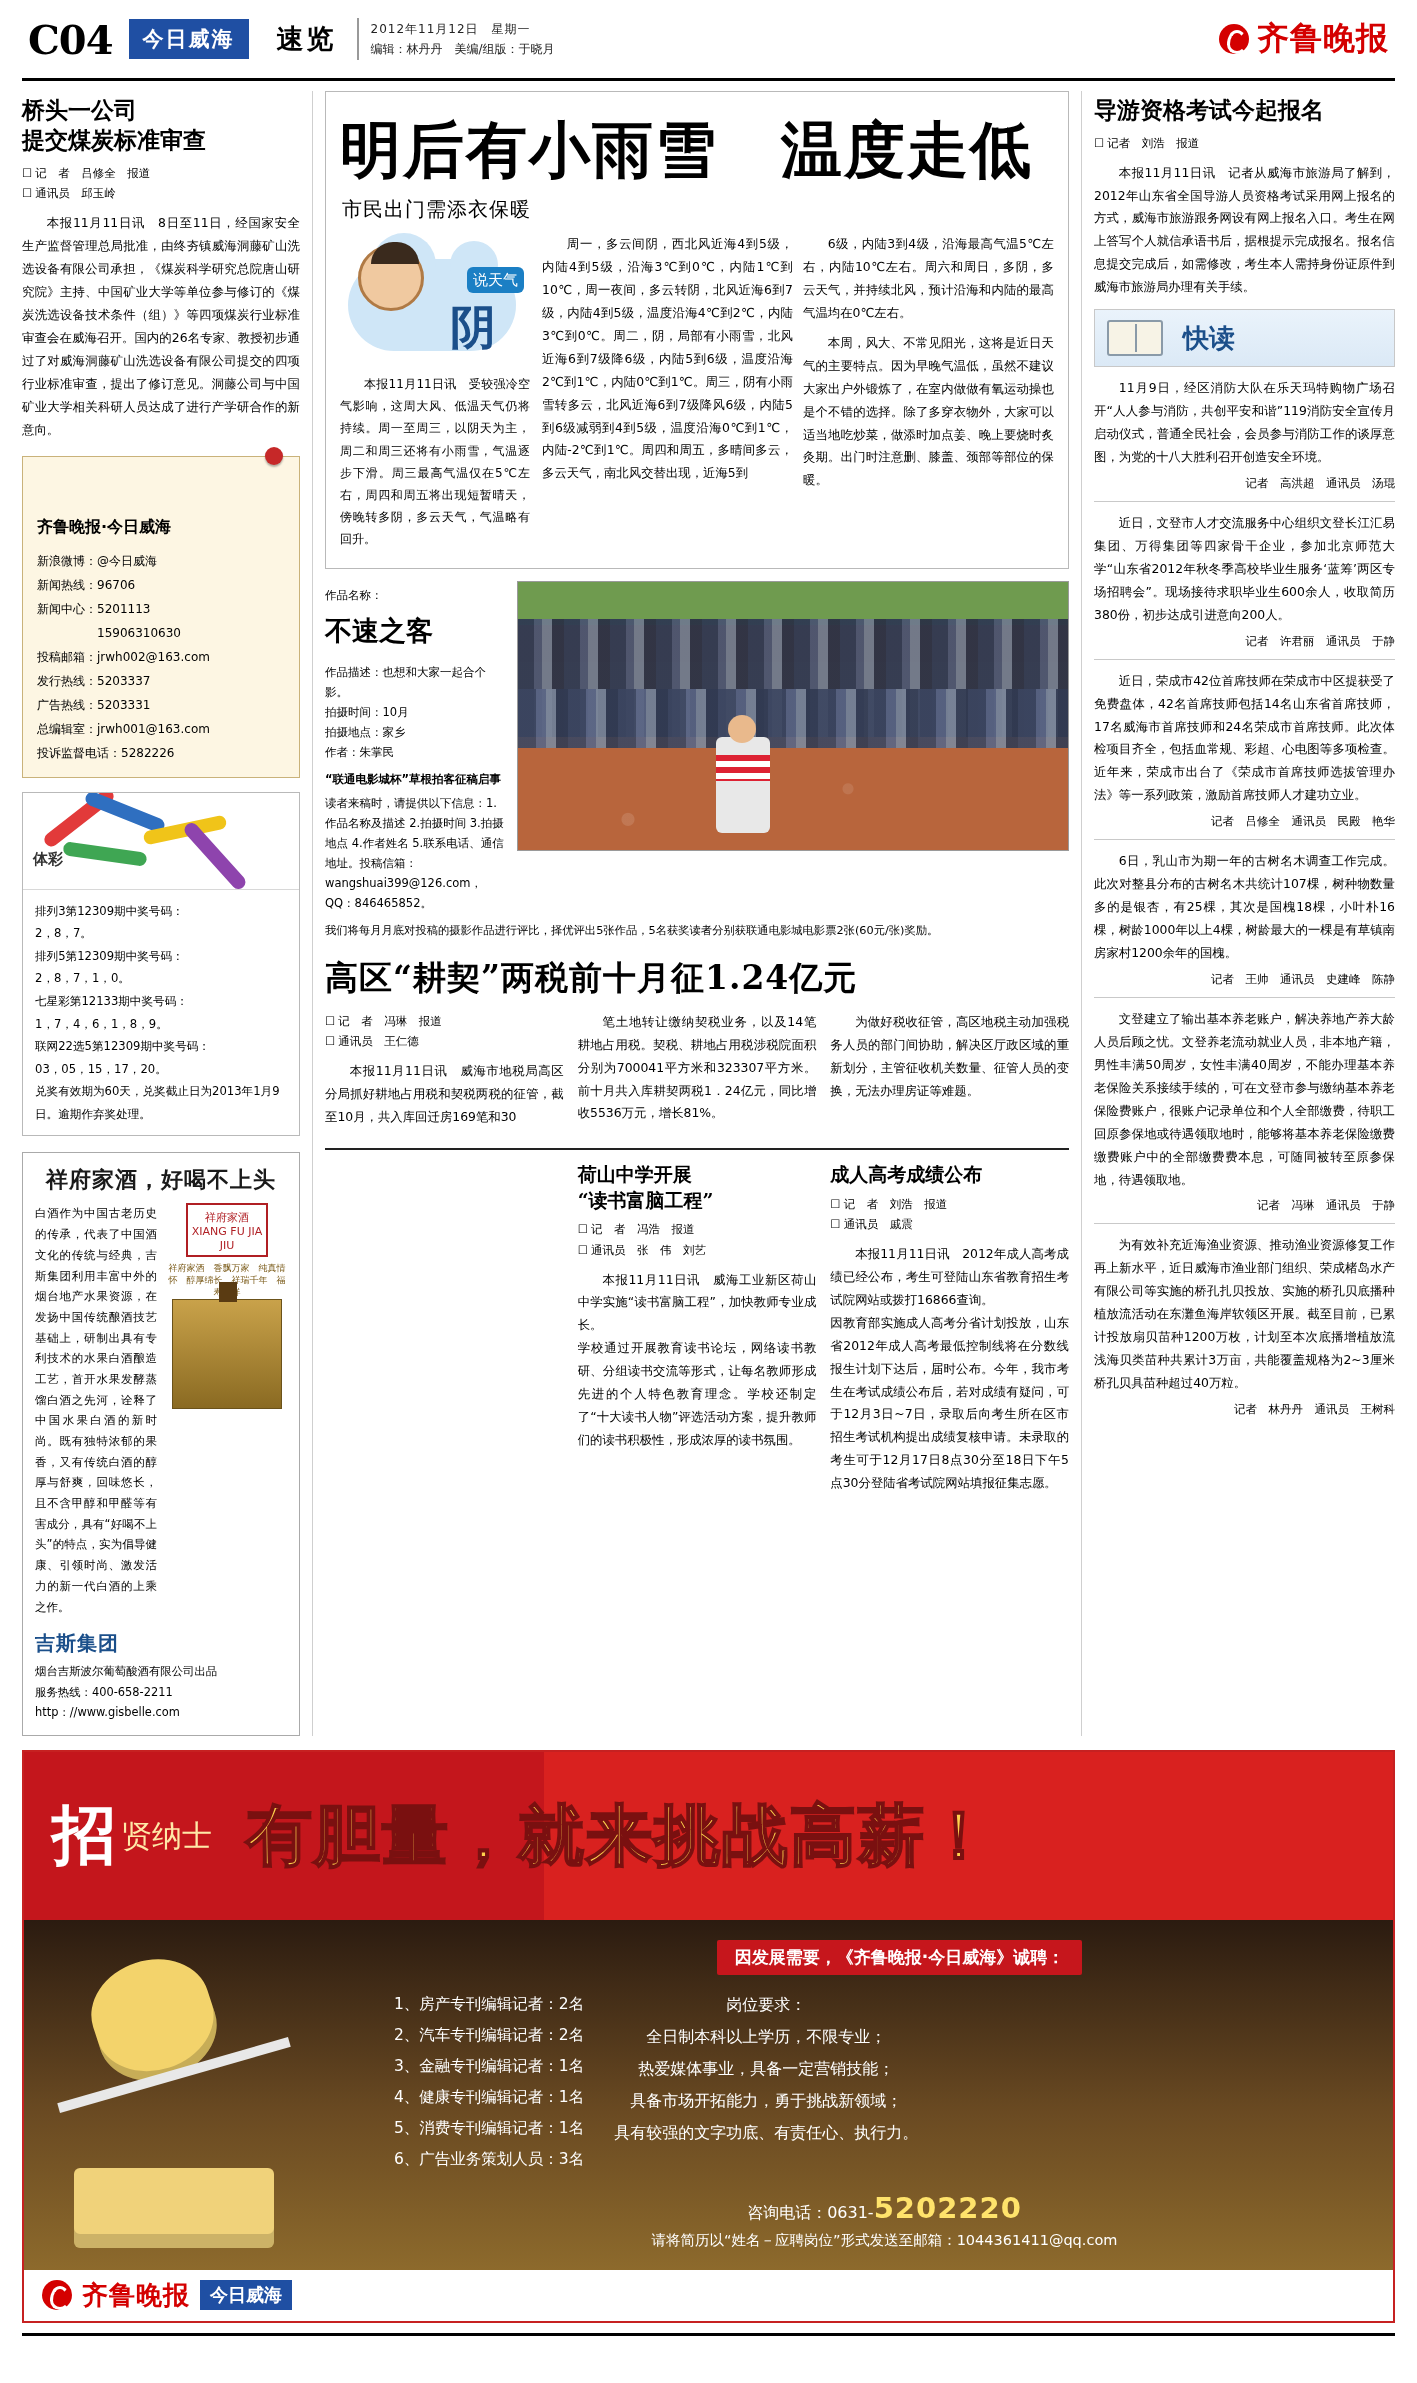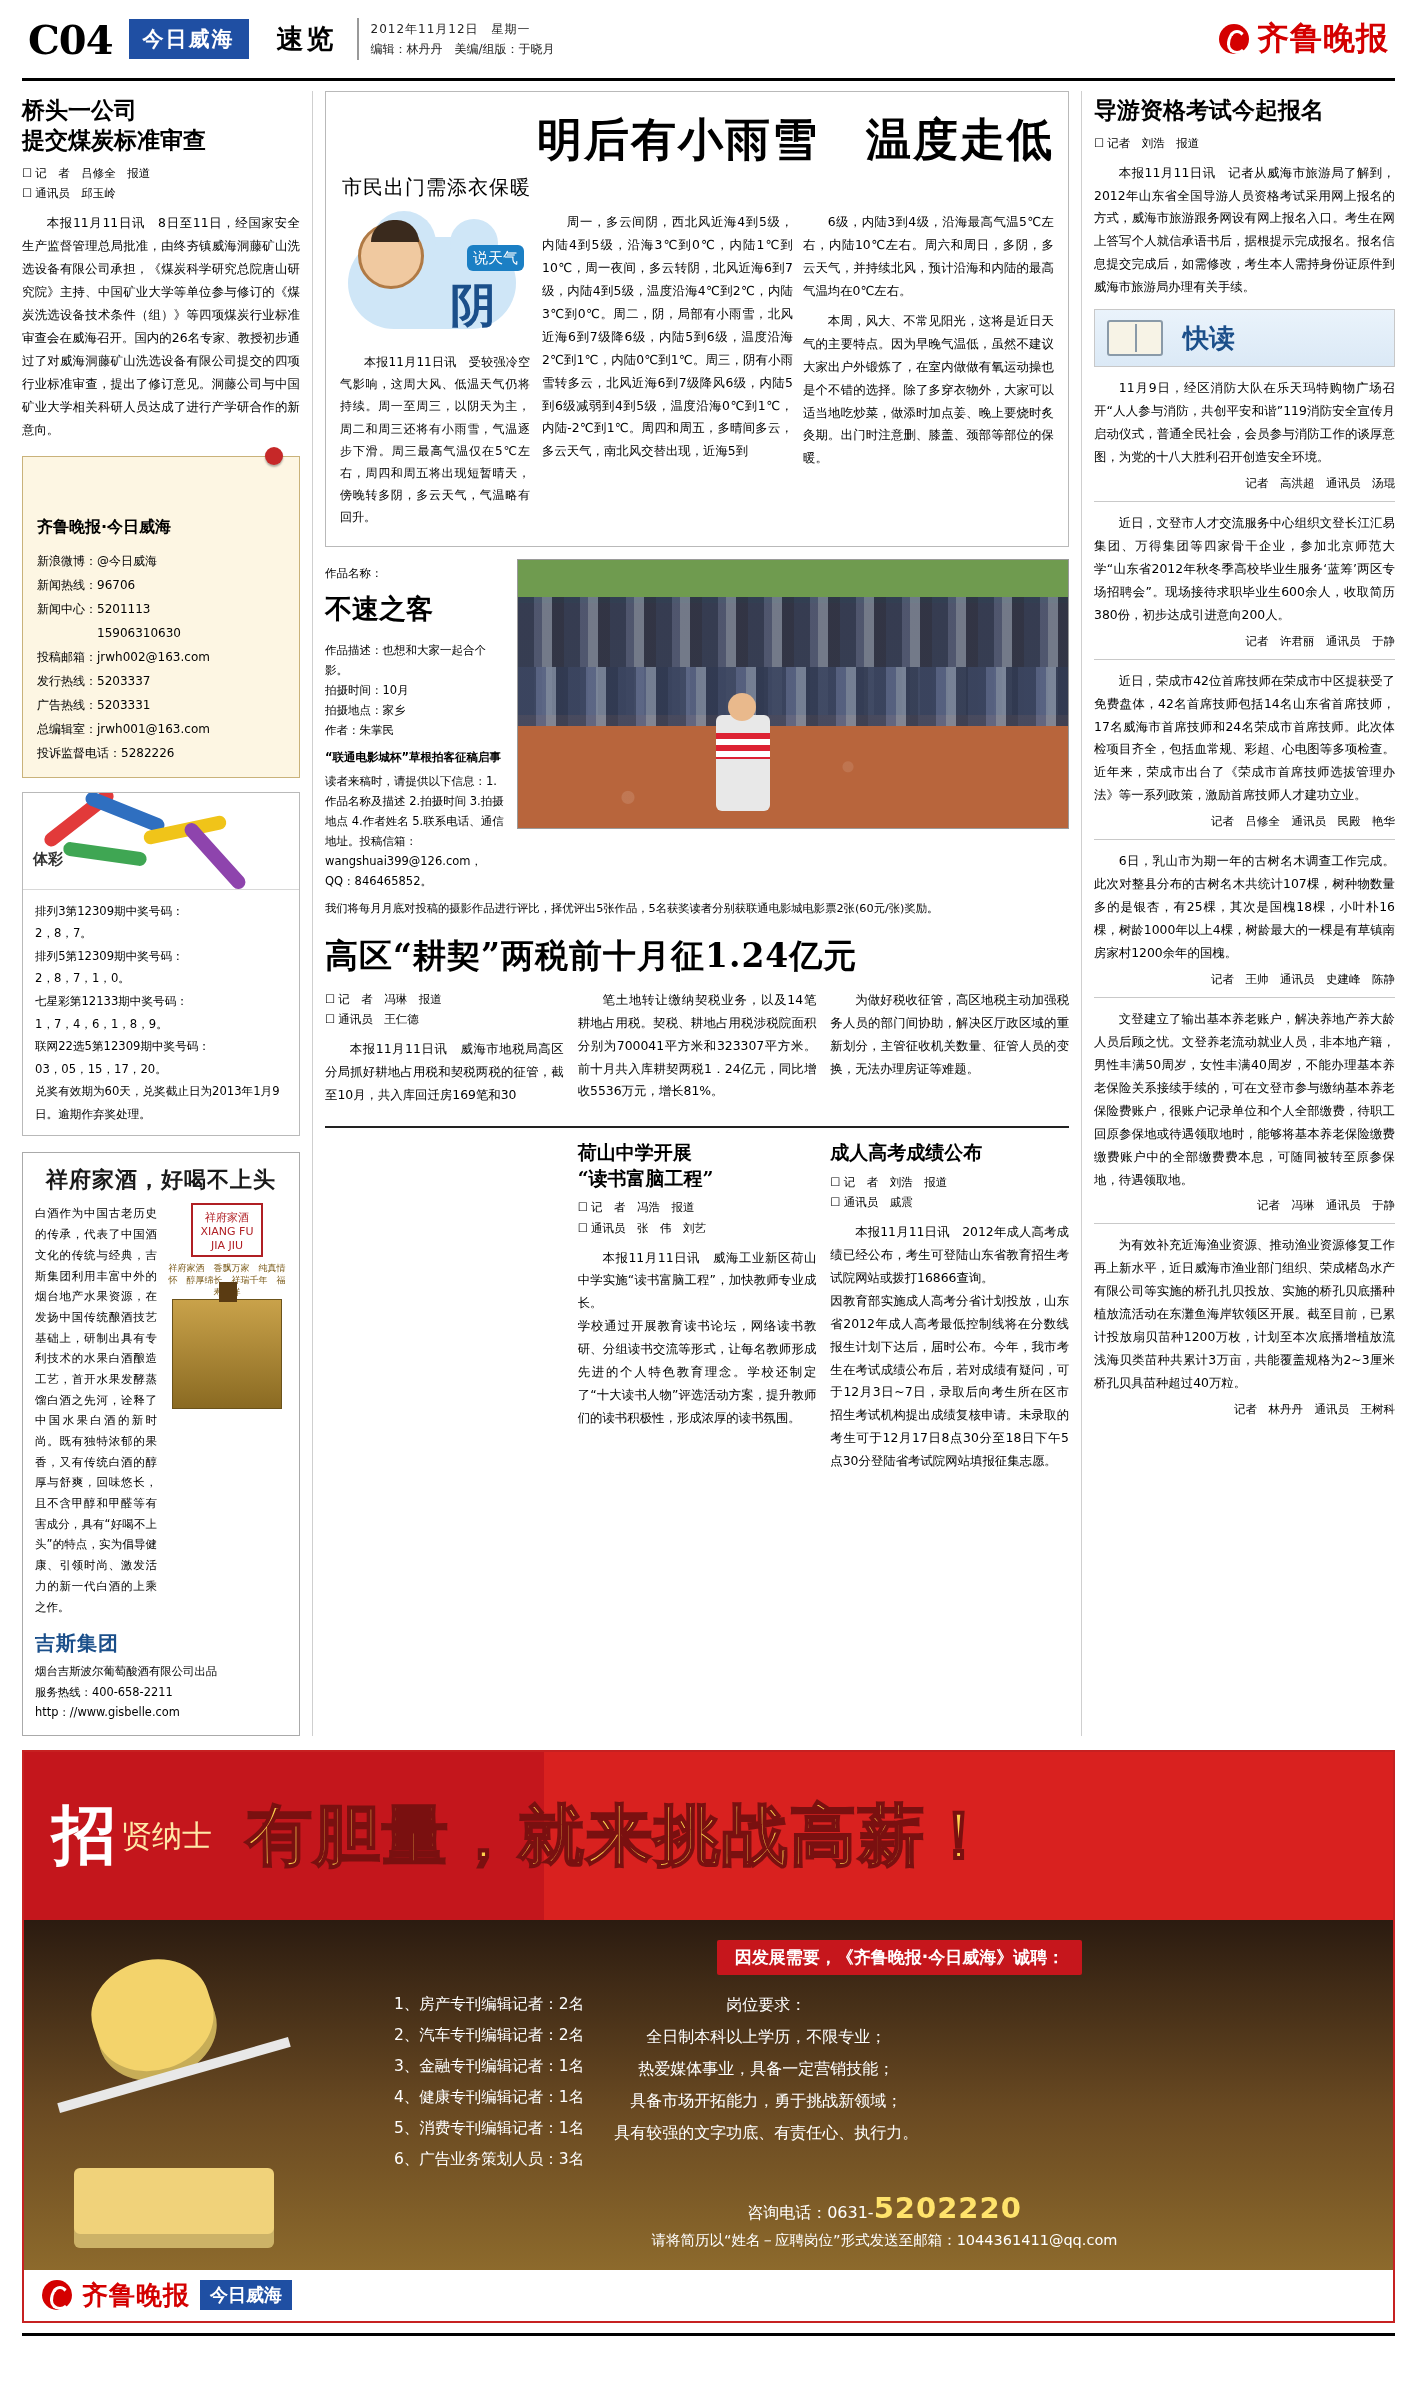--- a/index.html
+++ b/index.html
@@ -34,21 +34,21 @@
   .col-mid { width:770px; flex:0 0 770px; padding:0 12px; border-left:1px solid #cfcfcf; border-right:1px solid #cfcfcf;}
   .col-right { width:280px; flex:1; padding-left:12px; }
 
   h2.hl { font-size:23px; line-height:1.3; font-weight:bold; margin:4px 0 8px 0; font-family:"DejaVu Serif","Liberation Serif",serif; }
   .byline { font-size:11.5px; line-height:1.8; margin-bottom:8px; }
   .byline div:before { content:"\2610"; margin-right:3px; }
   p.bt { font-size:12.4px; line-height:1.85; text-align:justify; text-indent:2em; margin:0 0 7px 0; }
 
   
   .main-head { border:1px solid #b9b9b9; padding:12px 14px 10px 14px; }
-  .main-title { font-size:45px; font-weight:bold; letter-spacing:2px; text-align:right; font-family:"DejaVu Serif","Liberation Serif",serif; margin:6px 0 4px; }
+  .main-title { font-size:61px; font-weight:bold; letter-spacing:2px; text-align:left; font-family:"DejaVu Serif","Liberation Serif",serif; margin:6px 0 4px; }
   .main-sub { font-size:20px; letter-spacing:1px; margin:2px 0 10px 2px; font-family:"DejaVu Serif","Liberation Serif",serif;}
   .weather-row { display:flex; gap:12px; }
   .weather-art { width:190px; flex:0 0 190px; }
   .wx-bubble { position:relative; height:140px; }
   .wx-cloud { position:absolute; left:8px; top:26px; width:168px; height:92px; background:#cfe6f7; border-radius:50px; }
   .wx-cloud:before{content:"";position:absolute;left:24px;top:-26px;width:64px;height:64px;background:#cfe6f7;border-radius:50%;}
   .wx-cloud:after{content:"";position:absolute;right:18px;top:-18px;width:48px;height:48px;background:#cfe6f7;border-radius:50%;}
   .wx-face { position:absolute; left:18px; top:12px; width:66px; height:66px; border-radius:50%; background:#f0c9a0; border:3px solid #b07a45; z-index:3;}
   .wx-face:before{content:"";position:absolute;left:10px;top:-6px;width:48px;height:22px;background:#3a2a1d;border-radius:24px 24px 0 0;}
   .wx-label { position:absolute; right:6px; top:34px; z-index:4; background:#1b7fc4; color:#fff; font-size:15px; padding:4px 6px; border-radius:6px; line-height:1.2; text-align:center;}
@@ -94,21 +94,21 @@
   .lotto .art { height:96px; background:#fff; position:relative; overflow:hidden;}
   .lotto .art i { position:absolute; display:block; height:14px; width:84px; border-radius:7px; }
   .lotto .box { border-top:1px solid #d8d8d8; background:#fff; padding:10px 12px; font-size:11.6px; line-height:1.95; }
   .lotto .tag { position:absolute; left:10px; bottom:20px; font-size:15px; font-weight:bold; color:#333;}
 
   .ad-box { margin-top:16px; border:1px solid #aaa; padding:12px; }
   .ad-slogan { font-size:22px; font-weight:bold; text-align:center; font-family:"DejaVu Serif","Liberation Serif",serif; letter-spacing:1px; color:#1a1a1a;}
   .ad-body { display:flex; gap:10px; margin-top:8px;}
   .ad-text { flex:1; font-size:11.5px; line-height:1.8; text-align:justify; }
   .ad-pack { width:120px; flex:0 0 120px; }
-  .ad-logo { width:72px; height:54px; border:2px solid #b01f24; color:#b01f24; font-size:11px; text-align:center; line-height:1.25; padding-top:6px; margin:0 auto 6px;}
+  .ad-logo { width:82px; height:54px; border:2px solid #b01f24; color:#b01f24; font-size:11px; text-align:center; line-height:1.25; padding-top:6px; margin:0 auto 6px;}
   .bottle { width:110px; height:110px; background:linear-gradient(#c9a24a,#8a6a22); border:1px solid #6b521a; margin:0 auto; position:relative;}
   .bottle:before{content:"";position:absolute;left:46px;top:-18px;width:18px;height:20px;background:#5a3b12;}
   .ad-foot { margin-top:8px; font-size:11.4px; line-height:1.8; }
   .jisi { font-size:20px; font-weight:bold; color:#1b4f8a; letter-spacing:1px;}
 
   
   .kuaidu-head { margin-top:10px; border:1px solid #c8c8c8; background:linear-gradient(#eaf3fb,#dbe9f6); padding:10px 12px; display:flex; align-items:center; gap:20px;}
   .book { width:56px; height:36px; background:#f7f3e6; border:2px solid #8a9aa8; border-radius:3px; position:relative;}
   .book:after{content:"";position:absolute;left:50%;top:2px;bottom:2px;width:2px;background:#8a9aa8;}
   .kuaidu-title { font-size:26px; font-weight:bold; color:#1b4f8a; font-family:"DejaVu Serif","Liberation Serif",serif;}

